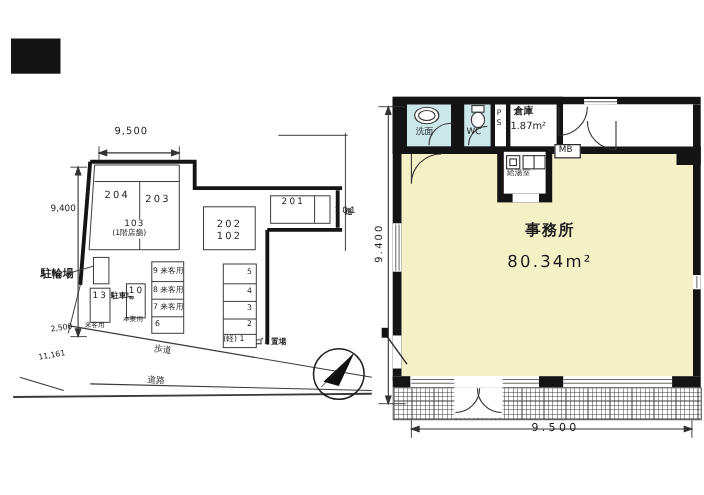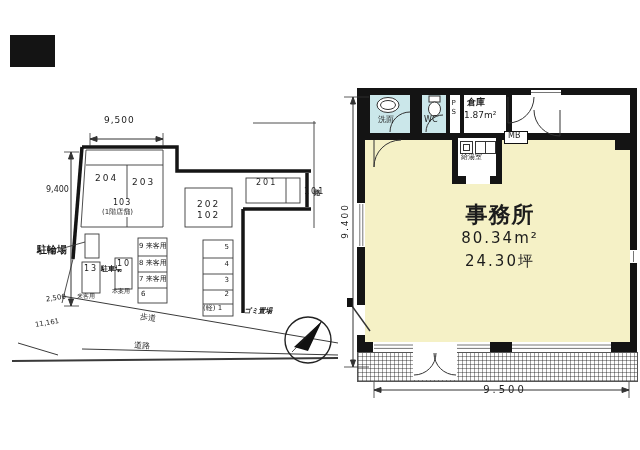--- a/index.html
+++ b/index.html
@@ -185,32 +185,31 @@
   <div class="txt" style="left:112px;top:288px;font-size:6px;">本案用</div>
   <div class="txt" style="left:139px;top:243px;font-size:7px;">9 来客用</div>
   <div class="txt" style="left:139px;top:260px;font-size:7px;">8 来客用</div>
   <div class="txt" style="left:139px;top:276px;font-size:7px;">7 来客用</div>
   <div class="txt" style="left:141px;top:291px;font-size:7px;">6</div>
   <div class="txt center" style="left:205px;top:244px;width:24px;font-size:7px;text-align:right;">5</div>
   <div class="txt center" style="left:205px;top:261px;width:24px;font-size:7px;text-align:right;">4</div>
   <div class="txt center" style="left:205px;top:277px;width:24px;font-size:7px;text-align:right;">3</div>
   <div class="txt center" style="left:205px;top:291px;width:24px;font-size:7px;text-align:right;">2</div>
   <div class="txt" style="left:203px;top:305px;font-size:7px;">(軽) 1</div>
-  <div class="txt" style="left:244px;top:308px;font-size:7px;font-weight:bold;font-style:italic;">ゴミ置場</div>
+  <div class="txt" style="left:232px;top:308px;font-size:7px;font-weight:bold;">ゴミ置場</div>
   <div class="txt" style="left:46px;top:295px;font-size:7px;transform:rotate(-8deg);">2,500</div>
   <div class="txt" style="left:35px;top:320px;font-size:7px;transform:rotate(-10deg);">11,161</div>
   <div class="txt" style="left:140px;top:314px;font-size:8px;transform:rotate(8deg);">歩道</div>
   <div class="txt" style="left:134px;top:342px;font-size:8px;transform:rotate(3deg);">道路</div>
 
   <div class="txt" style="left:378px;top:116px;font-size:8px;">洗面</div>
   <div class="txt" style="left:424px;top:116px;font-size:8px;">WC</div>
   <div class="txt vert" style="left:449px;top:99px;font-size:7px;height:32px;letter-spacing:1px;">PS</div>
   <div class="txt" style="left:467px;top:98px;font-size:9px;font-weight:bold;">倉庫</div>
   <div class="txt" style="left:464px;top:111px;font-size:9px;">1.87m²</div>
   <div class="txt" style="left:508px;top:132px;font-size:8px;">MB</div>
   <div class="txt" style="left:461px;top:154px;font-size:7px;">給湯室</div>
-  <div class="txt center" style="left:440px;top:203px;width:120px;font-size:22px;font-weight:bold;letter-spacing:1px;">事務所</div>
+  <div class="txt center" style="left:440px;top:203px;width:120px;font-size:14px;font-weight:bold;letter-spacing:1px;">事務所</div>
   <div class="txt center" style="left:440px;top:230px;width:120px;font-size:15px;letter-spacing:2px;">80.34m²</div>
-  <div class="txt center" style="left:440px;top:253px;width:120px;font-size:15px;letter-spacing:2px;">24.30坪</div>
   <div class="txt center" style="left:316px;top:216px;width:60px;font-size:9px;letter-spacing:2px;transform:rotate(-90deg);">9.400</div>
   <div class="txt center" style="left:460px;top:384px;width:90px;font-size:10px;letter-spacing:3px;">9.500</div>
 
 </div>
 
 </body></html>

